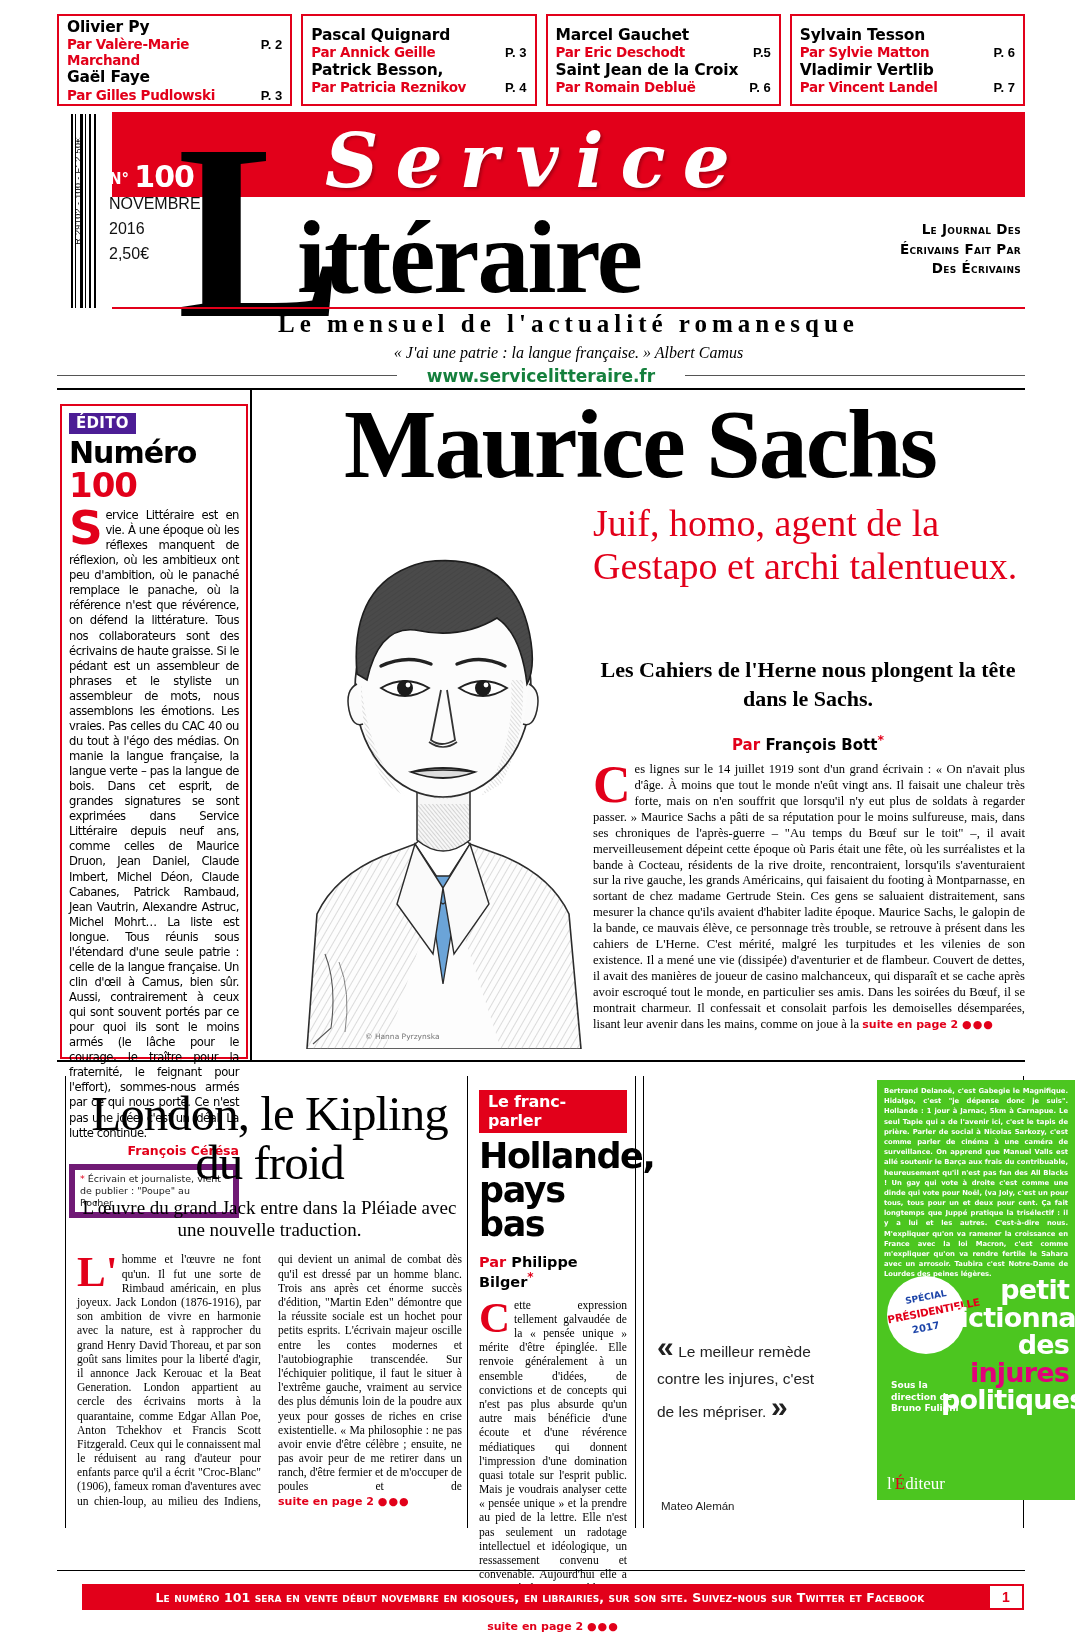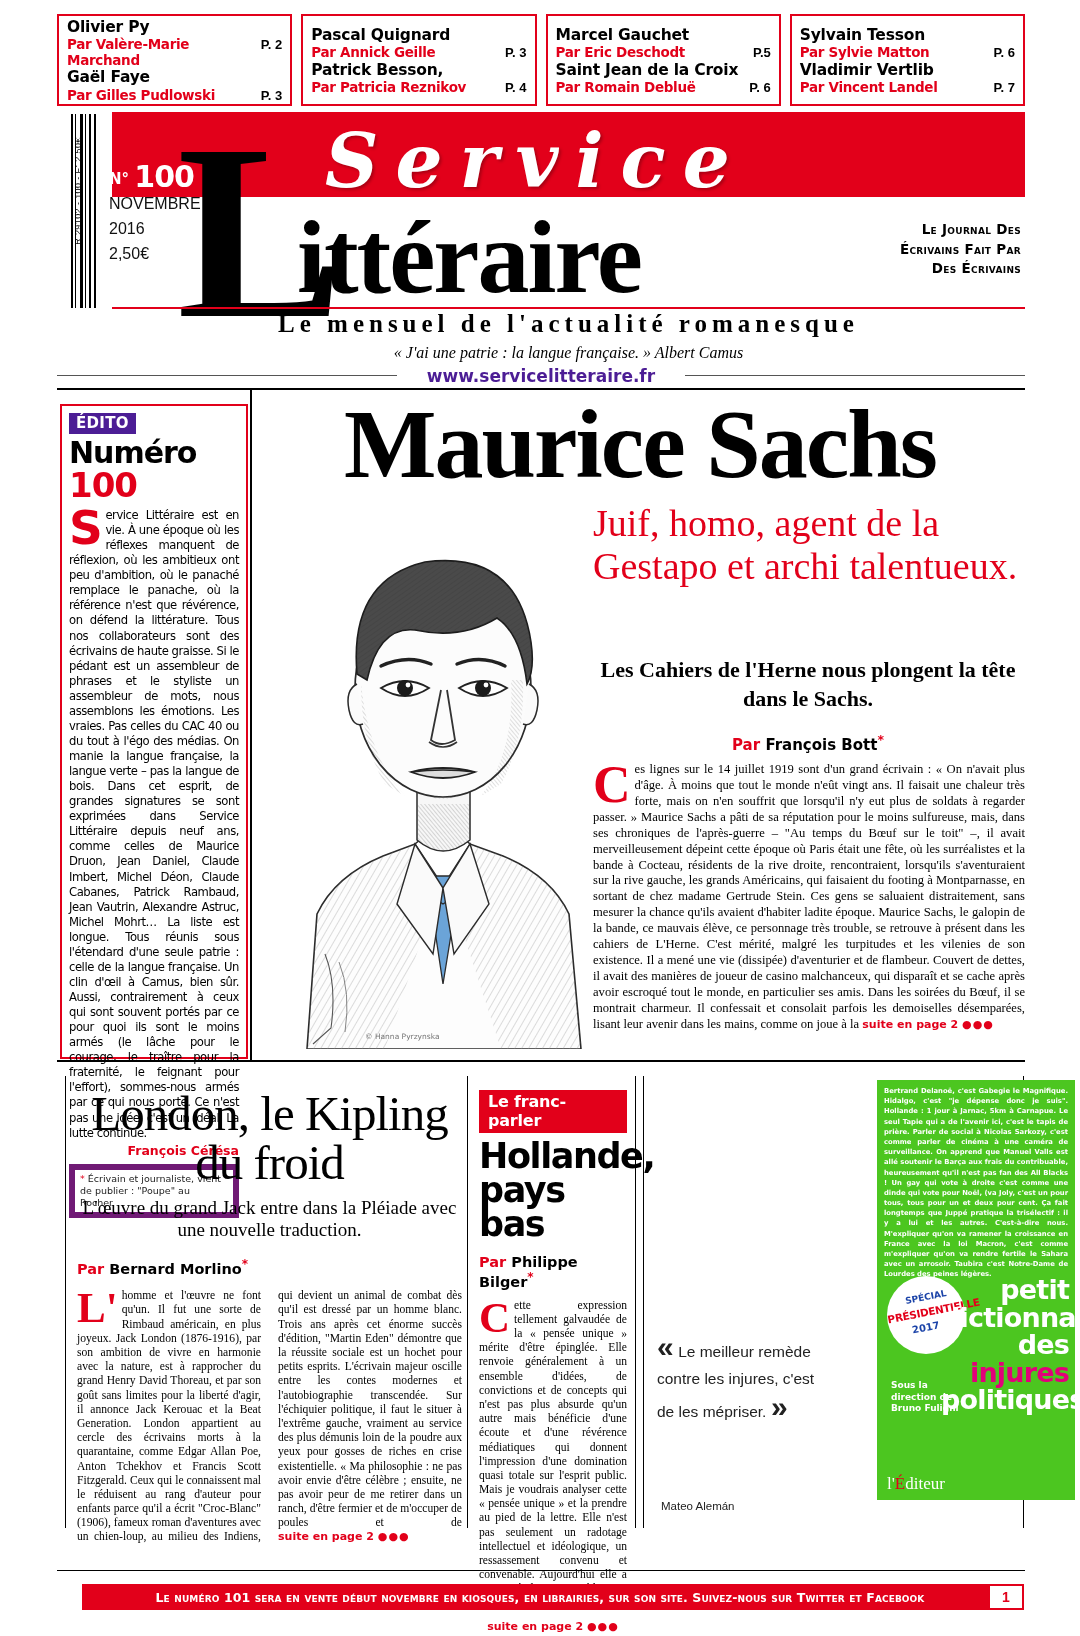--- a/index.html
+++ b/index.html
@@ -51,21 +51,21 @@
   .rule-red{position:absolute;left:55px;top:195px;width:913px;height:2px;background:#e2001a;}
   .slogan{position:absolute;left:55px;top:198px;width:913px;text-align:center;
           font-family:"Liberation Serif",serif;font-weight:bold;font-size:25px;
           letter-spacing:5px;}
   .quotecamus{position:absolute;left:55px;top:232px;width:913px;text-align:center;
           font-family:"Liberation Serif",serif;font-style:italic;font-size:16px;}
   .wwwline{position:absolute;left:0;top:256px;width:968px;height:14px;}
   .wwwline .ln{position:absolute;top:7px;height:1px;background:#555;}
   .wwwline .l1{left:0;width:340px;}
   .wwwline .l2{right:0;width:340px;}
-  .www{position:absolute;left:0;right:0;top:-2px;text-align:center;color:#4c1d95;
+  .www{position:absolute;left:0;right:0;top:-2px;text-align:center;color:#15803d;
        font-weight:bold;font-size:17px;font-family:"DejaVu Sans",sans-serif;}
 
   .hr-black{position:absolute;background:#000;}
 
   
   .edito{position:absolute;left:60px;top:404px;width:188px;height:655px;
          border:2px solid #e2001a;box-sizing:border-box;padding:7px 7px 4px 7px;}
   .edito-tag{background:#4c1d95;color:#fff;font-weight:bold;font-size:15px;
              padding:1px 7px 2px 7px;display:inline-block;letter-spacing:.3px;
              font-family:"DejaVu Sans",sans-serif;}
@@ -386,24 +386,20 @@
 
     <div class="vrule" style="left:8px;top:8px;height:452px;"></div>
     <div class="vrule" style="left:410px;top:8px;height:452px;"></div>
     <div class="vrule" style="left:578px;top:8px;height:452px;"></div>
     <div class="vrule" style="left:586px;top:8px;height:452px;"></div>
     <div class="vrule" style="left:966px;top:8px;height:452px;"></div>
 
     <div class="ldn">
       <div class="ldn-h">London, le Kipling du froid</div>
       <div class="ldn-sub">L'œuvre du grand Jack entre dans la Pléiade avec une nouvelle traduction.</div>
-      <div class="ldn-by">
-        <span class="par">Par</span>
-        <span>Bernard Morlino</span><sup>*</sup>
-      </div>
       <div class="ldn-cols">
         <div class="dropcap">
           <span>L'homme et l'œuvre ne font qu'un. Il fut une sorte de Rimbaud américain, en plus joyeux. Jack London (1876-1916), par son ambition de vivre en harmonie avec la nature, est à rapprocher du grand Henry David Thoreau, et par son goût sans limites pour la liberté d'agir, il annonce Jack Kerouac et la Beat Generation. London appartient au cercle des écrivains morts à la quarantaine, comme Edgar Allan Poe, Anton Tchekhov et Francis Scott Fitzgerald. Ceux qui le connaissent mal le réduisent au rang d'auteur pour enfants parce qu'il a écrit "Croc-Blanc" (1906), fameux roman d'aventures avec un chien-loup, au milieu des Indiens, qui devient un animal de combat dès qu'il est dressé par un homme blanc. Trois ans après cet énorme succès d'édition, "Martin Eden" démontre que la réussite sociale est un hochet pour petits esprits. L'écrivain majeur oscille entre les contes modernes et l'autobiographie transcendée. Sur l'échiquier politique, il faut le situer à l'extrême gauche, vraiment au service des plus démunis loin de la poudre aux yeux pour gosses de riches en crise existentielle. « Ma philosophie : ne pas avoir envie d'être célèbre ; ensuite, ne pas avoir peur de me retirer dans un ranch, d'être fermier et de m'occuper de poules et de</span>
           <span class="suite">
             <span>suite en page 2</span>
             <span class="dots">●●●</span>
           </span>
         </div>
       </div>
     </div>

